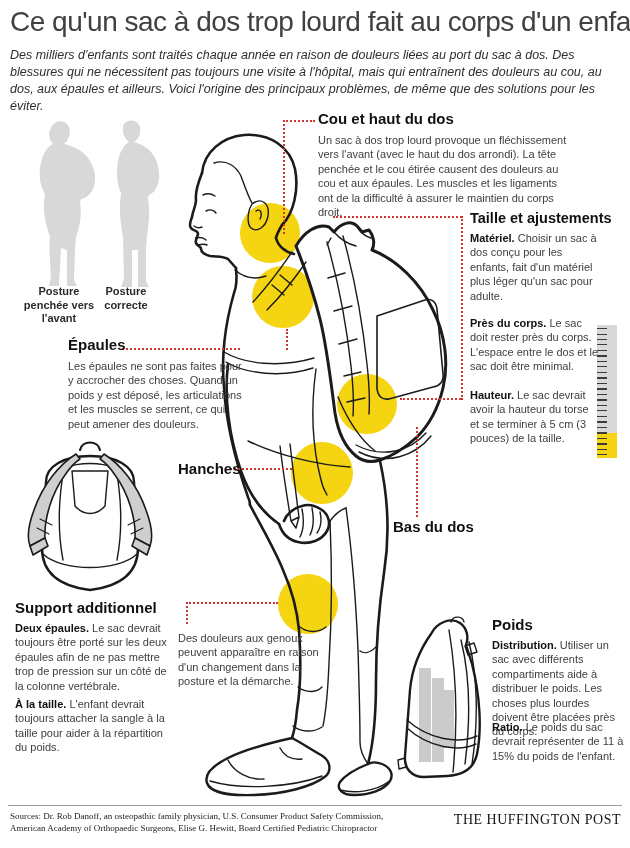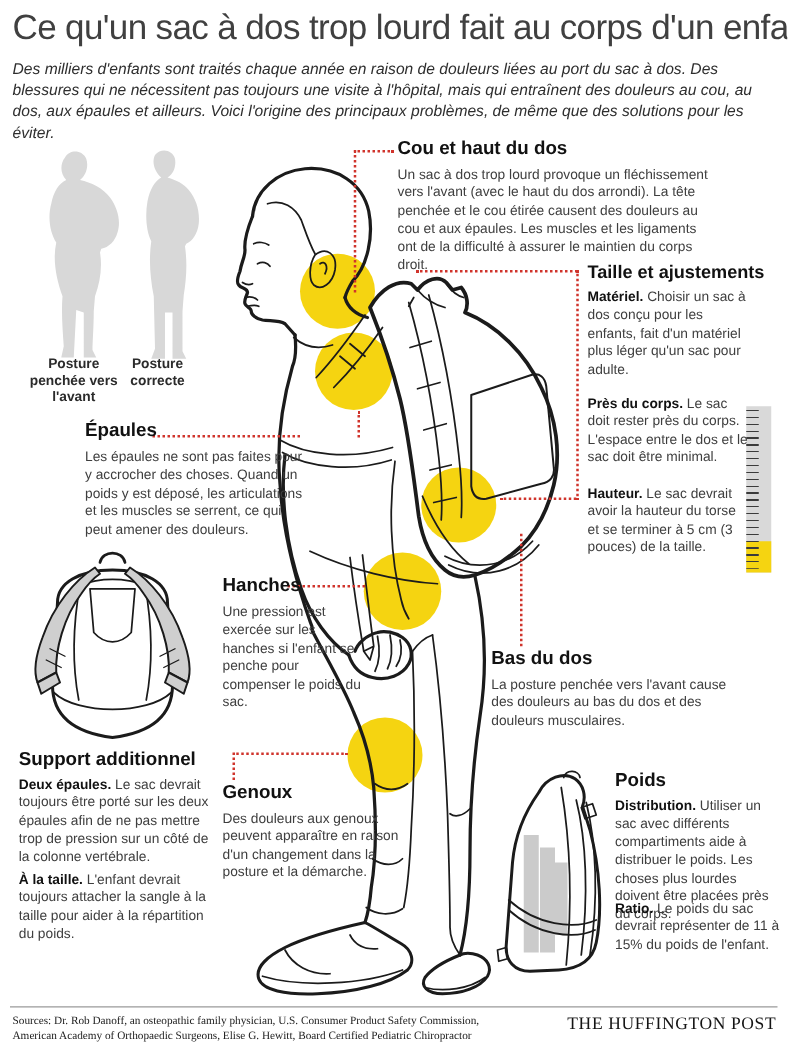--- a/index.html
+++ b/index.html
@@ -172,42 +172,39 @@
     <span>Le sac devrait avoir la hauteur du torse et se terminer à 5 cm (3 pouces) de la taille.</span>
   </p>
 
   <div class="abs" style="left:68px;top:336px;width:180px">
     <h2 class="h">Épaules</h2>
     <p class="b">Les épaules ne sont pas faites pour y accrocher des choses. Quand un poids y est déposé, les articulations et les muscles se serrent, ce qui peut amener des douleurs.</p>
   </div>
 
   <div class="abs" style="left:178px;top:460px;width:112px">
     <h2 class="h">Hanches</h2>
-    <p class="b">Une pression est exercée sur les hanches si l'enfant se penche pour compenser le poids du sac.</p>
   </div>
 
   <div class="abs" style="left:393px;top:518px;width:208px">
     <h2 class="h">Bas du dos</h2>
-    <p class="b">La posture penchée vers l'avant cause des douleurs au bas du dos et des douleurs musculaires.</p>
   </div>
 
   <div class="abs" style="left:15px;top:599px;width:160px">
     <h2 class="h">Support additionnel</h2>
   </div>
   <p class="item" style="left:15px;top:621px;width:154px">
     <span class="term">Deux épaules.</span>
     <span>Le sac devrait toujours être porté sur les deux épaules afin de ne pas mettre trop de pression sur un côté de la colonne vertébrale.</span>
   </p>
   <p class="item" style="left:15px;top:697px;width:154px">
     <span class="term">À la taille.</span>
     <span>L'enfant devrait toujours attacher la sangle à la taille pour aider à la répartition du poids.</span>
   </p>
 
   <div class="abs" style="left:178px;top:625px;width:152px">
-    <h2 class="h">Genoux</h2>
     <p class="b">Des douleurs aux genoux peuvent apparaître en raison d'un changement dans la posture et la démarche.</p>
   </div>
 
   <div class="abs" style="left:492px;top:616px;width:134px">
     <h2 class="h">Poids</h2>
   </div>
   <p class="item" style="left:492px;top:638px;width:134px">
     <span class="term">Distribution.</span>
     <span>Utiliser un sac avec différents compartiments aide à distribuer le poids. Les choses plus lourdes doivent être placées près du corps.</span>
   </p>

